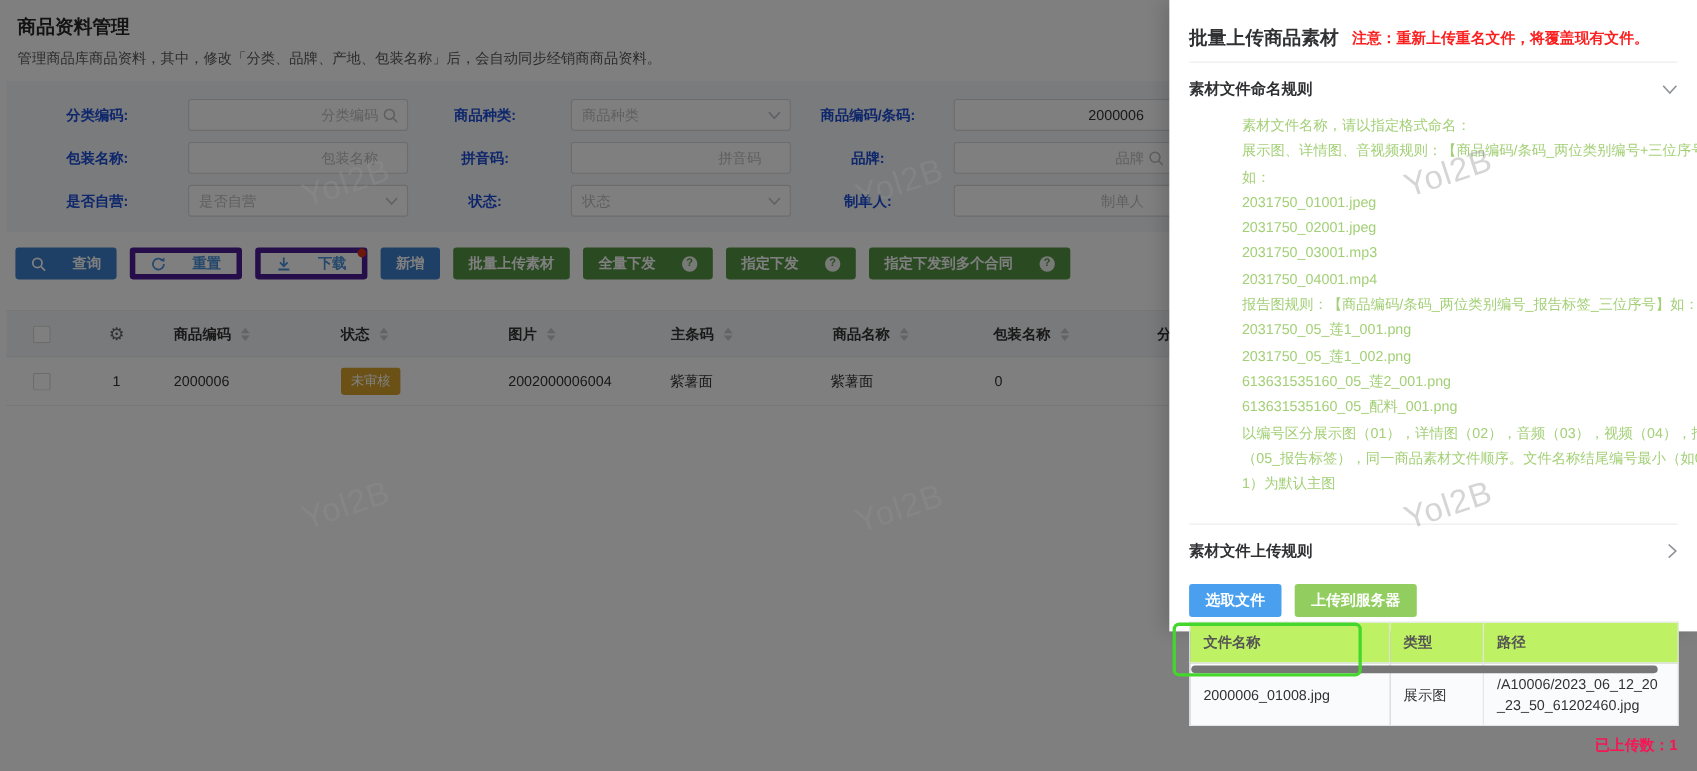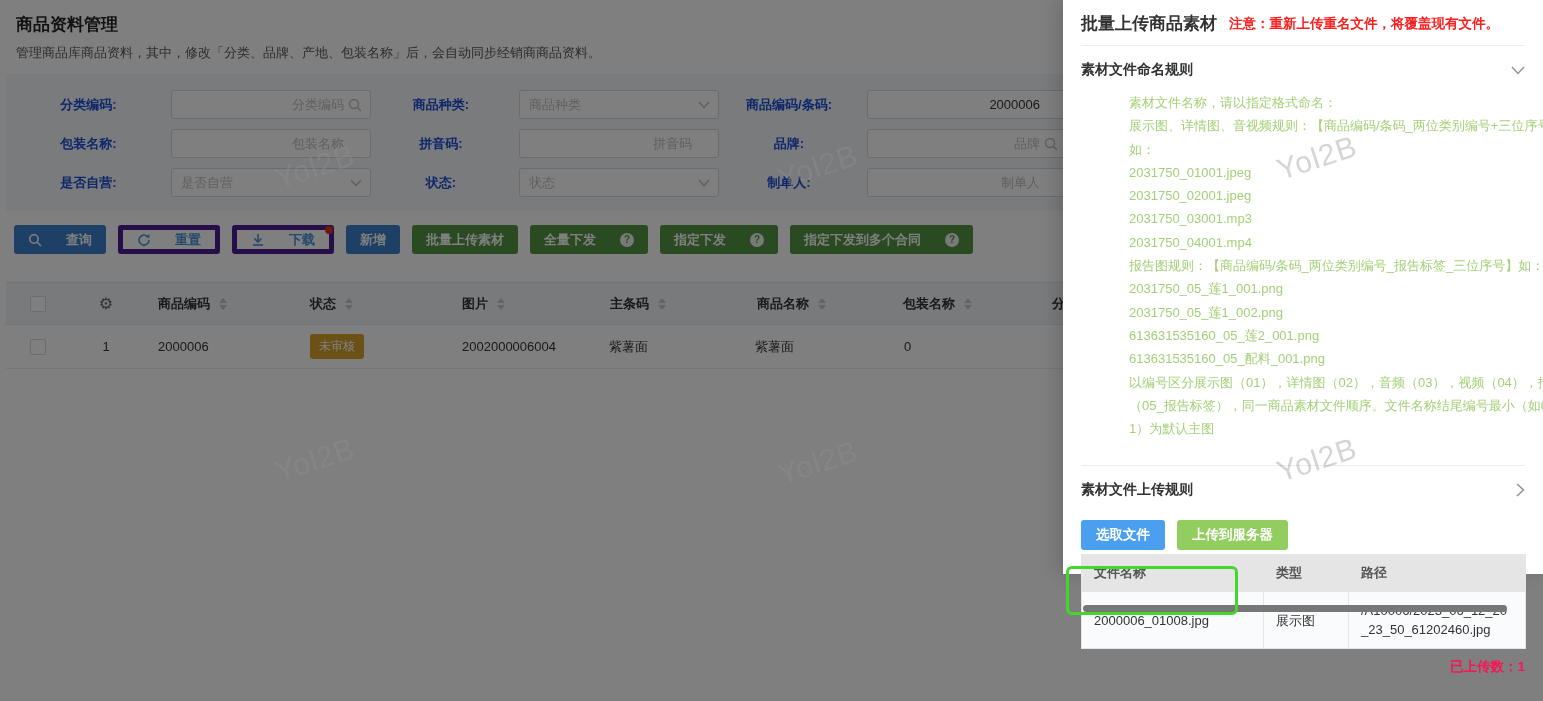--- a/index.html
+++ b/index.html
@@ -42,36 +42,36 @@
   .sort .up { border-bottom:5px solid #c5c8ce; }
   .sort .dn { border-top:5px solid #c5c8ce; }
   .gear { font-size:16px; color:#666; }
   .badge { background:#d6a32c; color:#fff; font-size:12px; font-weight:normal; padding:4px 9px; border-radius:3px; }
   .img-broken { width:38px; height:34px; background:#f5f5f5; color:#999; font-size:13px; display:flex; align-items:center; overflow:hidden; padding-left:2px; }
 
   
   .overlay { position:absolute; inset:0; background:rgba(0,0,0,0.5); z-index:10; }
 
   
-  .drawer { position:absolute; top:0; left:1063px; width:480px; height:574px; background:#fff; z-index:20; box-shadow:-6px 0 16px rgba(0,0,0,.15); padding:0 18px; }
+  .drawer { position:absolute; top:0; left:1063px; width:480px; height:574px; background:#fff; z-index:20; box-shadow:-6px 0 16px rgba(0,0,0,.15); padding:11px 18px; }
   .d-header { display:flex; align-items:center; gap:12px; padding:12px 0 10px; border-bottom:1px solid #ececec; }
   .d-title { font-size:17px; font-weight:bold; color:#303133; white-space:nowrap; }
   .d-notice { font-size:13.5px; font-weight:bold; color:#fb2020; white-space:nowrap; }
   .d-section { display:flex; align-items:center; justify-content:space-between; padding:15px 0 6px; }
   .d-section .s-label { font-size:14px; font-weight:bold; color:#303133; }
   .chev { color:#909399; display:flex; }
   .rules { margin-top:6px; color:#a3d077; font-size:13px; line-height:23.3px; width:444px; word-break:break-all;margin-left:48px; }
   .divider { border-top:1px solid #ececec; margin-top:25px; }
   .upload-btns { display:flex; gap:12px; margin-top:15px; }
   .u-btn { height:30px; border:none; border-radius:3px; color:#fff; font-size:13.5px; font-weight:bold; padding:0 15px; cursor:pointer; font-family:inherit; }
   .u-pick { background:#4aa0ee; }
   .u-send { background:#92ce5f; }
   .ftable { margin-top:4px; width:444px; border-collapse:collapse; table-layout:fixed; }
   .ftable th, .ftable td { border:1px solid #e3e6ea; font-size:13px; text-align:left; padding:9px 12px; }
-  .ftable th { color:#555; font-weight:bold; background:#e5e5e5; }
+  .ftable th { color:#555; font-weight:bold; background:#bef264; }
   .ftable td { background:#fafbfc; color:#333; word-break:break-all; line-height:19px; }
   .fcol0{width:182px;} .fcol1{width:85px;} .fcol2{width:177px;}
   .hscroll { position:absolute; left:20px; top:605px; width:424px; height:7px; background:#777; border-radius:4px; }
   .hl-box { position:absolute; left:3px; top:566px; width:172px; height:49px; border:3px solid #44d62c; border-radius:6px; pointer-events:none; }
   .uploaded { margin-top:9px; text-align:right; color:#f91454; font-size:13.5px; font-weight:bold; width:444px; }
 
   
   .wm { position:absolute; z-index:30; pointer-events:none; font-size:30px; color:rgba(145,145,145,0.38); transform:translate(-50%,-50%) rotate(-18deg); letter-spacing:1px; }
 </style>
 </head>

